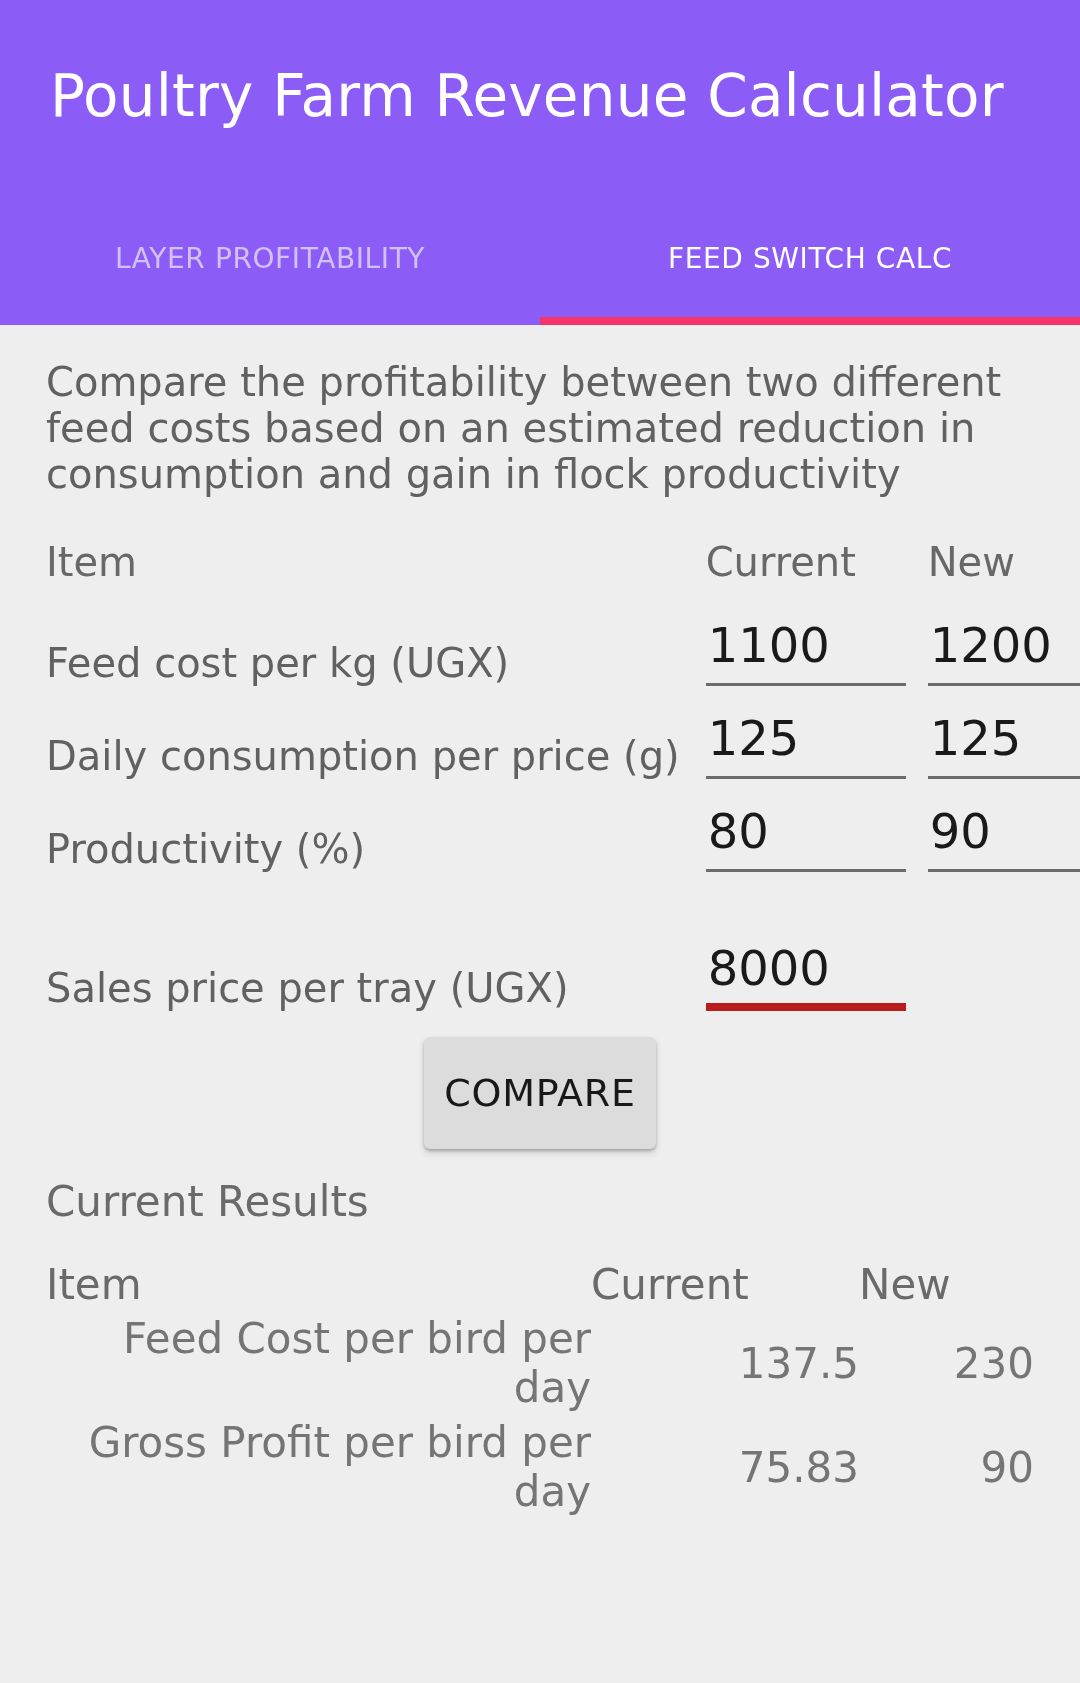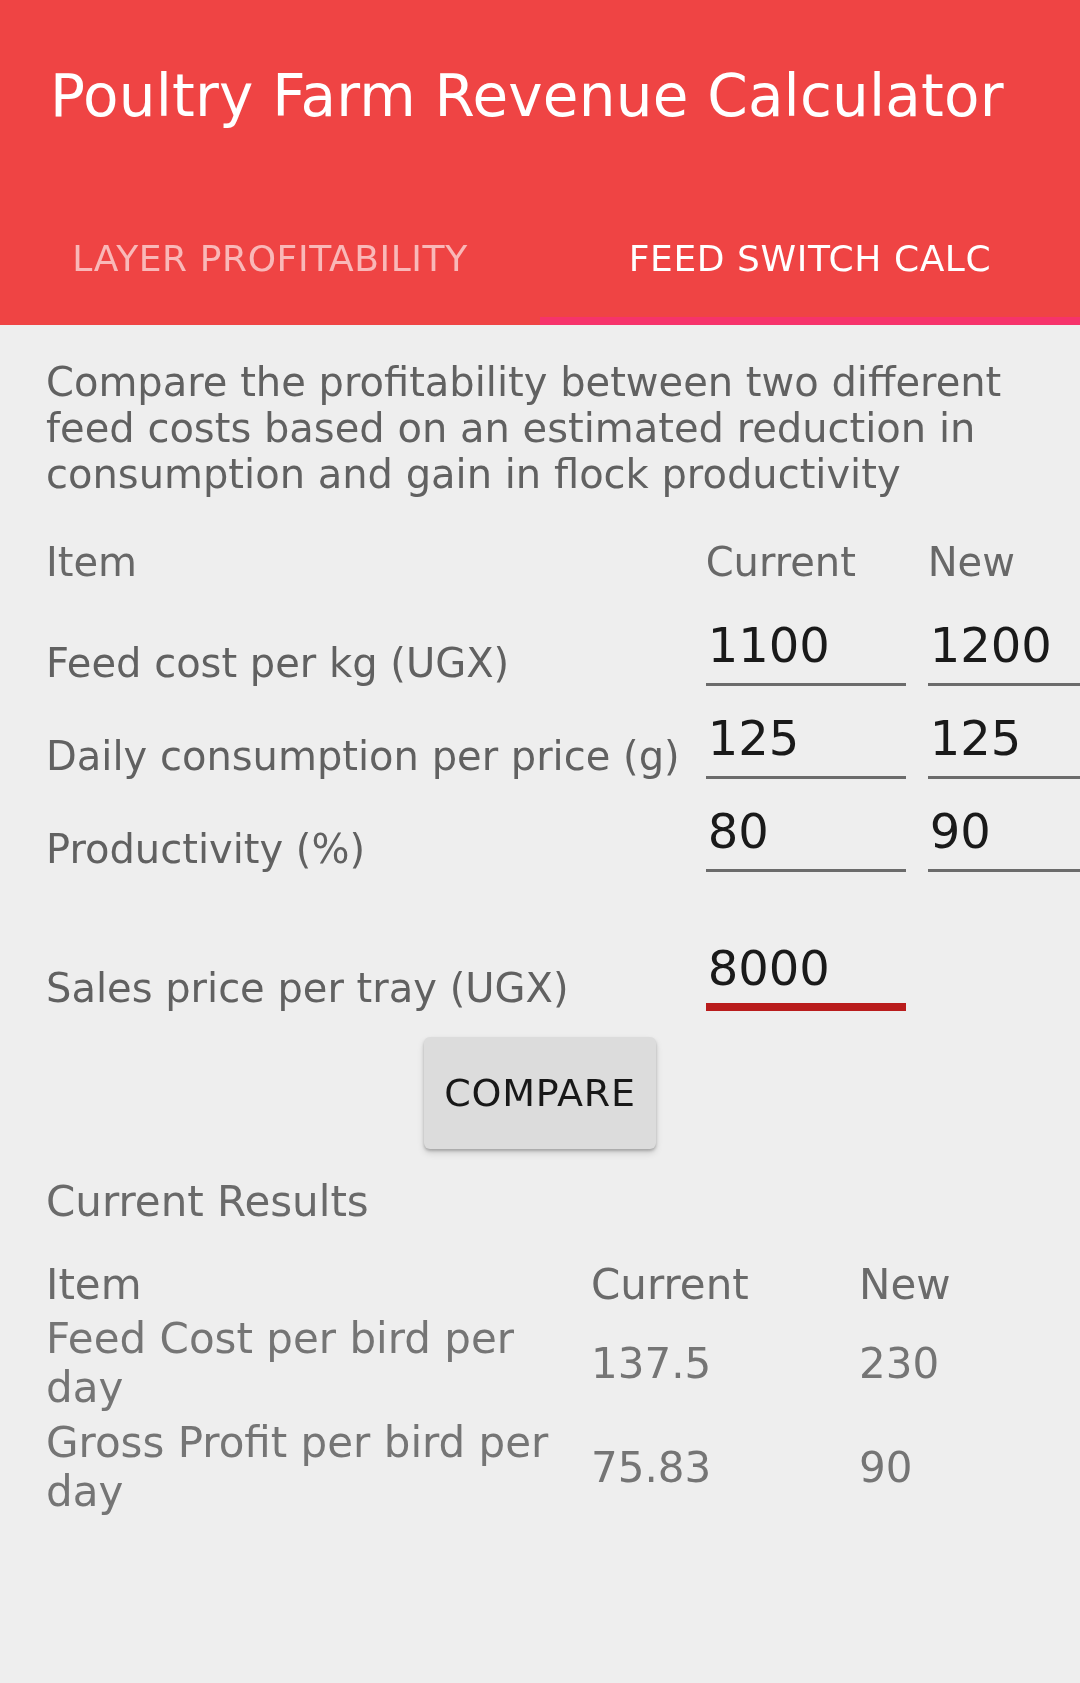--- a/index.html
+++ b/index.html
@@ -5,21 +5,21 @@
   * { margin:0; padding:0; box-sizing:border-box; }
   html,body { width:1080px; height:1683px; }
   body {
     font-family:"DejaVu Sans", sans-serif;
     background:#eeeeee;
     overflow:hidden;
   }
 
   
   .appbar{
-    background:#ef4444;
+    background:#8b5cf6;
     height:325px;
     position:relative;
     overflow:hidden;
   }
   .app-title{
     position:absolute;
     left:50px;
     top:62px;
     font-size:58px;
     color:#ffffff;
@@ -32,21 +32,21 @@
     left:0; right:0;
     bottom:0;
     height:118px;
     display:flex;
   }
   .tab{
     flex:0 0 50%;
     display:flex;
     align-items:center;
     justify-content:center;
-    font-size:36px;
+    font-size:28px;
     letter-spacing:0.6px;
     color:rgba(255,255,255,0.62);
     position:relative;
     cursor:pointer;
     padding-bottom:16px;
     white-space:nowrap;
   }
   .tab.active{ color:#ffffff; }
   .tab-indicator{
     position:absolute;
@@ -149,21 +149,21 @@
     border-collapse:collapse;
   }
   .res-table th{
     text-align:left;
     font-weight:400;
     font-size:42px;
     color:#6a6a6a;
     padding-bottom:2px;
   }
   .res-table td{
-    text-align:left;
+    text-align:right;
     font-size:42px;
     color:#757575;
     padding:3px 0;
   }
   .rcol-item{ width:545px; }
   .rcol-cur { width:268px; }
   .rcol-new { width:auto; }
 </style>
 </head>
 <body>

